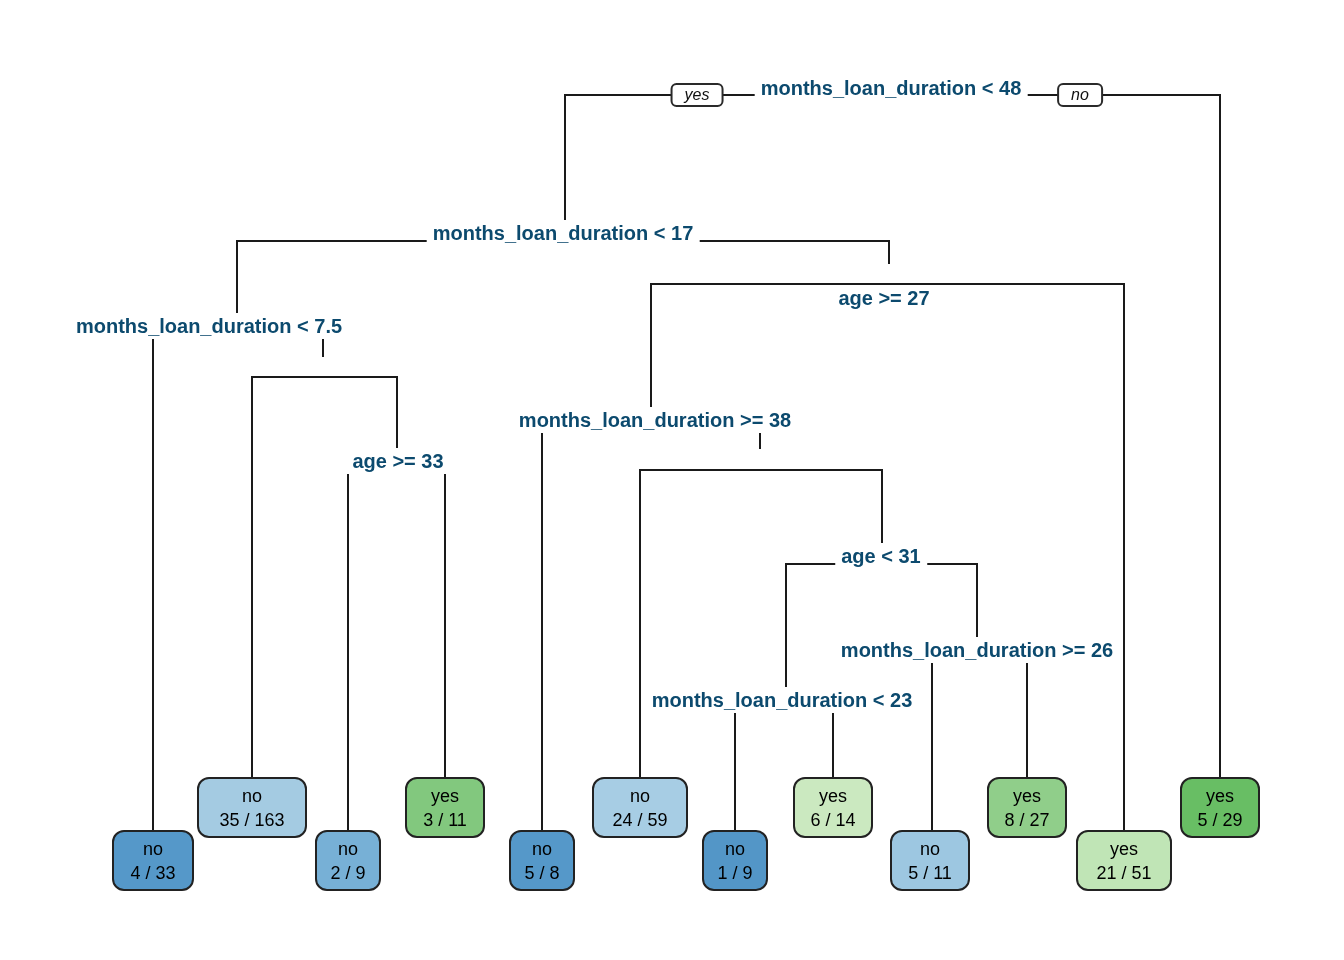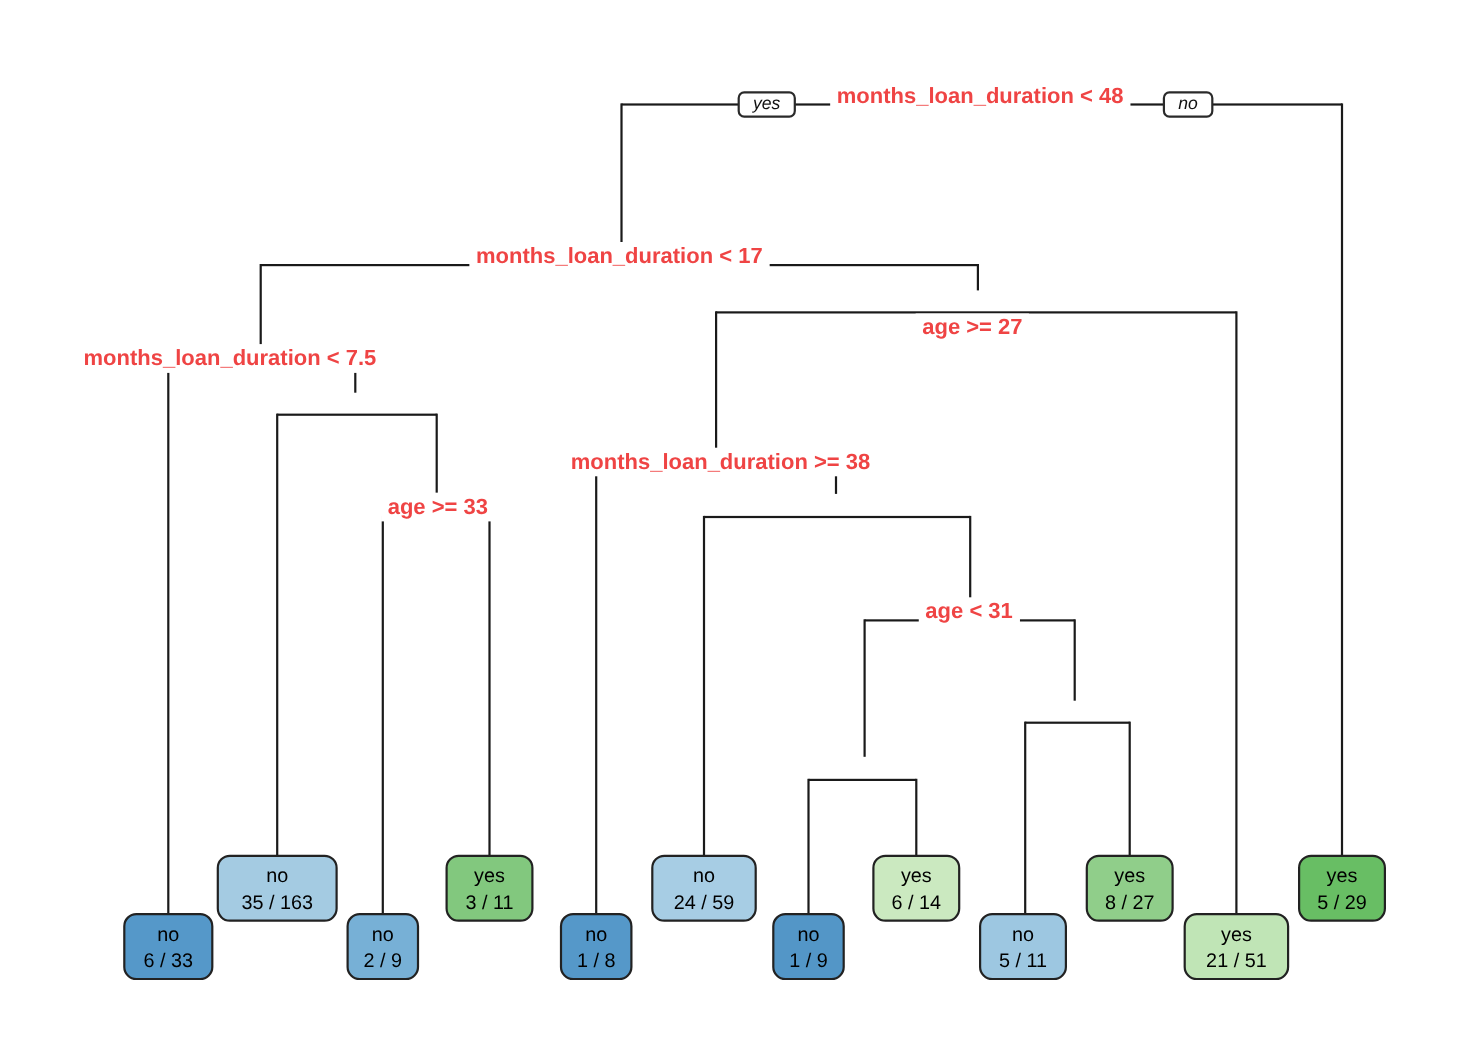--- a/index.html
+++ b/index.html
@@ -19,21 +19,21 @@
     background:#1a1a1a;
   }
   .h{height:2px;}
   .v{width:2px;}
   .split-label{
     position:absolute;
     transform:translate(-50%,-50%);
     font-weight:bold;
     font-size:20px;
     line-height:26px;
-    color:#ef4444;
+    color:#0c4a6e;
     background:#ffffff;
     padding:0 6px;
     white-space:nowrap;
   }
   .edge-badge{
     position:absolute;
     transform:translate(-50%,-50%);
     background:#ffffff;
     border:2px solid #2a2a2a;
     border-radius:6px;
@@ -101,43 +101,45 @@
   <div class="v" style="left:931px;top:656px;height:174px;"></div>
   <div class="v" style="left:1026px;top:656px;height:122px;"></div>
 
   <div class="split-label" style="left:891px;top:88px;">months_loan_duration &lt; 48</div>
   <div class="split-label" style="left:563px;top:233px;">months_loan_duration &lt; 17</div>
   <div class="split-label" style="left:209px;top:326px;">months_loan_duration &lt; 7.5</div>
   <div class="split-label" style="left:398px;top:461px;">age &gt;= 33</div>
   <div class="split-label" style="left:884px;top:276px;margin-top:22px;">age &gt;= 27</div>
   <div class="split-label" style="left:655px;top:420px;">months_loan_duration &gt;= 38</div>
   <div class="split-label" style="left:881px;top:556px;">age &lt; 31</div>
+  <div class="split-label" style="left:782px;top:700px;">months_loan_duration &lt; 23</div>
+  <div class="split-label" style="left:977px;top:650px;">months_loan_duration &gt;= 26</div>
 
   <div class="edge-badge" style="left:697px;top:95px;">yes</div>
   <div class="edge-badge" style="left:1080px;top:95px;">no</div>
 
   <div class="leaf" style="left: 153px; top: 830px; width: 82px; background-color: rgb(85, 152, 201);">
     <span>no</span>
-    <span>6 / 33</span>
+    <span>4 / 33</span>
   </div>
   <div class="leaf" style="left: 252px; top: 777px; width: 110px; background-color: rgb(164, 203, 226);">
     <span>no</span>
     <span>35 / 163</span>
   </div>
   <div class="leaf" style="left: 348px; top: 830px; width: 66px; background-color: rgb(119, 176, 214);">
     <span>no</span>
     <span>2 / 9</span>
   </div>
   <div class="leaf" style="left: 445px; top: 777px; width: 80px; background-color: rgb(130, 200, 126);">
     <span>yes</span>
     <span>3 / 11</span>
   </div>
   <div class="leaf" style="left: 542px; top: 830px; width: 66px; background-color: rgb(85, 152, 201);">
     <span>no</span>
-    <span>1 / 8</span>
+    <span>5 / 8</span>
   </div>
   <div class="leaf" style="left: 640px; top: 777px; width: 96px; background-color: rgb(167, 205, 228);">
     <span>no</span>
     <span>24 / 59</span>
   </div>
   <div class="leaf" style="left: 735px; top: 830px; width: 66px; background-color: rgb(83, 150, 199);">
     <span>no</span>
     <span>1 / 9</span>
   </div>
   <div class="leaf" style="left: 833px; top: 777px; width: 80px; background-color: rgb(203, 233, 192);">

